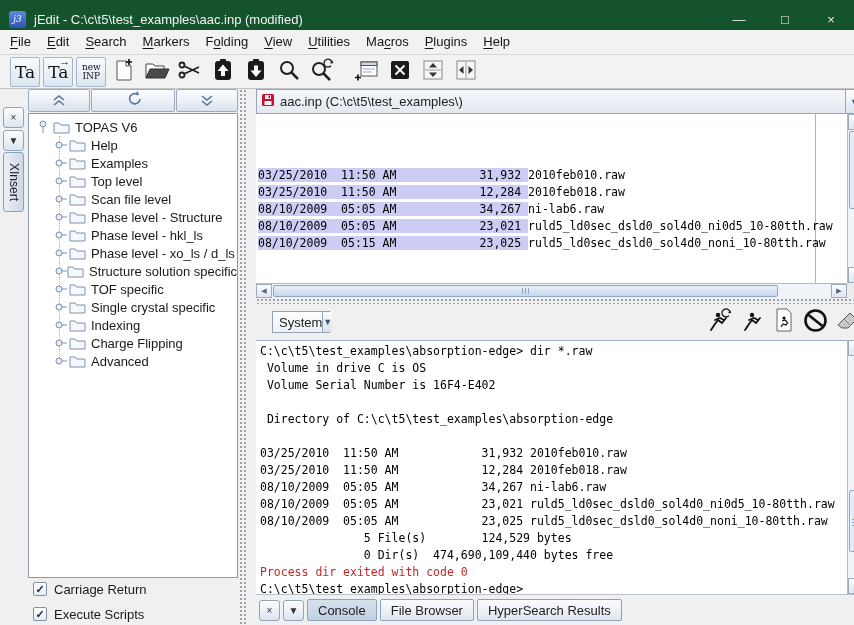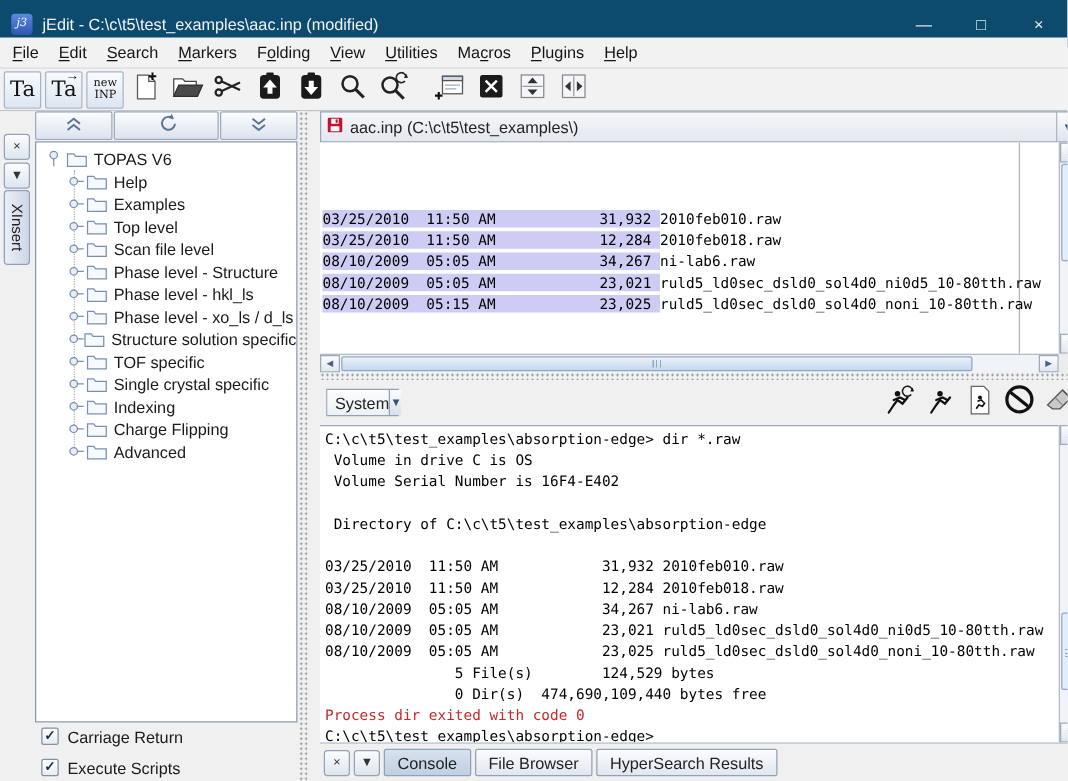--- a/index.html
+++ b/index.html
@@ -1,40 +1,40 @@
 <!DOCTYPE html>
 <html><head>
 <meta charset="utf-8">
 <style>
   * { box-sizing: border-box; margin: 0; padding: 0; }
   html,body { width:854px; height:625px; }
   body { font-family:"Liberation Sans", sans-serif; background:#f0f0f0; overflow:hidden; }
   #app { position:relative; width:854px; height:625px; background:#f0f0f0; }
 
   
-  #titlebar { position:absolute; left:0; top:0; width:854px; height:38px; background:#0c4a6e;
+  #titlebar { position:absolute; left:0; top:0; width:854px; height:38px; background:#14532d;
               display:flex; align-items:center; color:#fff; }
   #app-icon { width:17px; height:17px; margin-left:9px; border-radius:3px;
               background:linear-gradient(#5a8ae0,#2f55b0); color:#fff; font-size:9px; font-style:italic;
               display:flex; align-items:center; justify-content:center; font-family:"DejaVu Serif",serif; }
   #win-title { margin-left:8px; font-size:13px; color:#f2f2f2; }
   #win-controls { margin-left:auto; display:flex; height:100%; }
   .win-btn { width:46px; height:100%; display:flex; align-items:center; justify-content:center;
              font-size:13px; color:#ececec; }
 
   
   #menubar { position:absolute; left:0; top:30px; width:854px; height:25px; background:#f2f2f2;
              border-bottom:1px solid #d7d7d7; display:flex; align-items:center; padding-left:2px;
              font-size:13px; color:#141414; }
   .menu-item { padding:8px 8px; line-height:24px; }
   .menu-item u { text-decoration:underline; text-underline-offset:2px; }
 
   
   #toolbar { position:absolute; left:0; top:55px; width:854px; height:34px; background:#f2f2f2;
-             border-bottom:1px solid #c3c3c3; display:flex; align-items:center; padding-left:3px; gap:3px; }
+             border-bottom:1px solid #c3c3c3; display:flex; align-items:center; padding-left:10px; gap:3px; }
   .tb-btn { height:30px; min-width:30px; display:flex; align-items:center; justify-content:center; position:relative; }
   .tb-btn.framed { border:1px solid #a6b6ca; background:linear-gradient(#f8fbfe,#dce6f1); border-radius:2px; }
   .ta { font-family:"DejaVu Serif",serif; font-size:17px; color:#111; padding:0 4px; }
   .ta-arrow { position:absolute; top:-2px; right:2px; font-size:11px; color:#111; line-height:10px; }
   .stack { font-size:9px; line-height:9px; text-align:center; font-family:"DejaVu Serif",serif; color:#111; padding:0 3px; }
   .tb-gap { width:9px; }
 
   
   #dockstrip { position:absolute; left:0; top:89px; width:27px; height:536px; background:#f0f0f0; }
   .strip-btn { position:absolute; left:3px; width:21px; height:21px; border:1px solid #93a3b8; border-radius:3px;
@@ -109,21 +109,21 @@
   #edit-hscroll .right { right:0; top:0; width:16px; height:14px; }
   #eh-thumb { left:17px; top:1px; width:505px; height:12px;
               background:linear-gradient(#eaf1fa,#c6d8ec); }
   #eh-thumb::after { content:""; position:absolute; left:50%; top:2px; bottom:2px; width:9px; margin-left:-4px;
               background:repeating-linear-gradient(90deg,#8da6c6 0 1px,transparent 1px 3px); }
   #hs-corner { position:absolute; left:591px; top:194px; width:17px; height:15px; background:#ececec; }
 
   
   #console-toolbar { position:absolute; left:0; top:215px; width:608px; height:36px; background:#f0f0f0;
                      display:flex; align-items:center; }
-  #shell-combo { margin-left:5px; width:58px; height:22px; display:flex; border:1px solid #93a1b4; }
+  #shell-combo { margin-left:16px; width:58px; height:22px; display:flex; border:1px solid #93a1b4; }
   #shell-label { flex:1; background:linear-gradient(#fdfdfe,#eef1f5); display:flex; align-items:center;
                  padding-left:6px; font-size:13px; color:#222; }
   #shell-arrow { width:19px; border-left:1px solid #93a1b4; background:linear-gradient(#fbfcfe,#d9e1ec);
                  display:flex; align-items:center; justify-content:center; font-size:9px; color:#35537a; }
   #console-icons { margin-left:auto; display:flex; align-items:center; gap:5px; margin-right:3px; }
   .cicon { width:27px; height:26px; display:flex; align-items:center; justify-content:center; }
 
   #console-text { position:absolute; left:0; top:251px; width:591px; height:254px; background:#fff;
                   border-top:1px solid #9aa8bc; overflow:hidden; }
   #console-lines { padding:2px 0 0 4px; }

